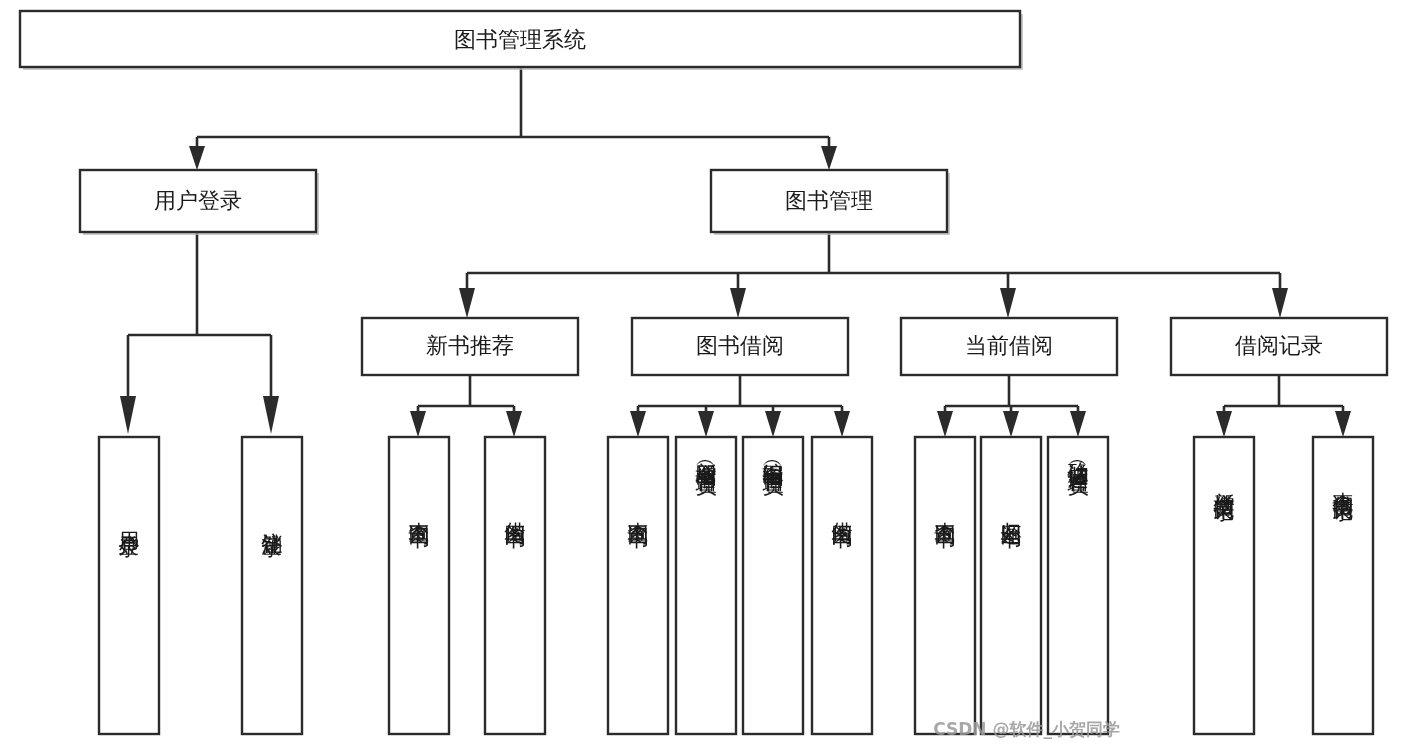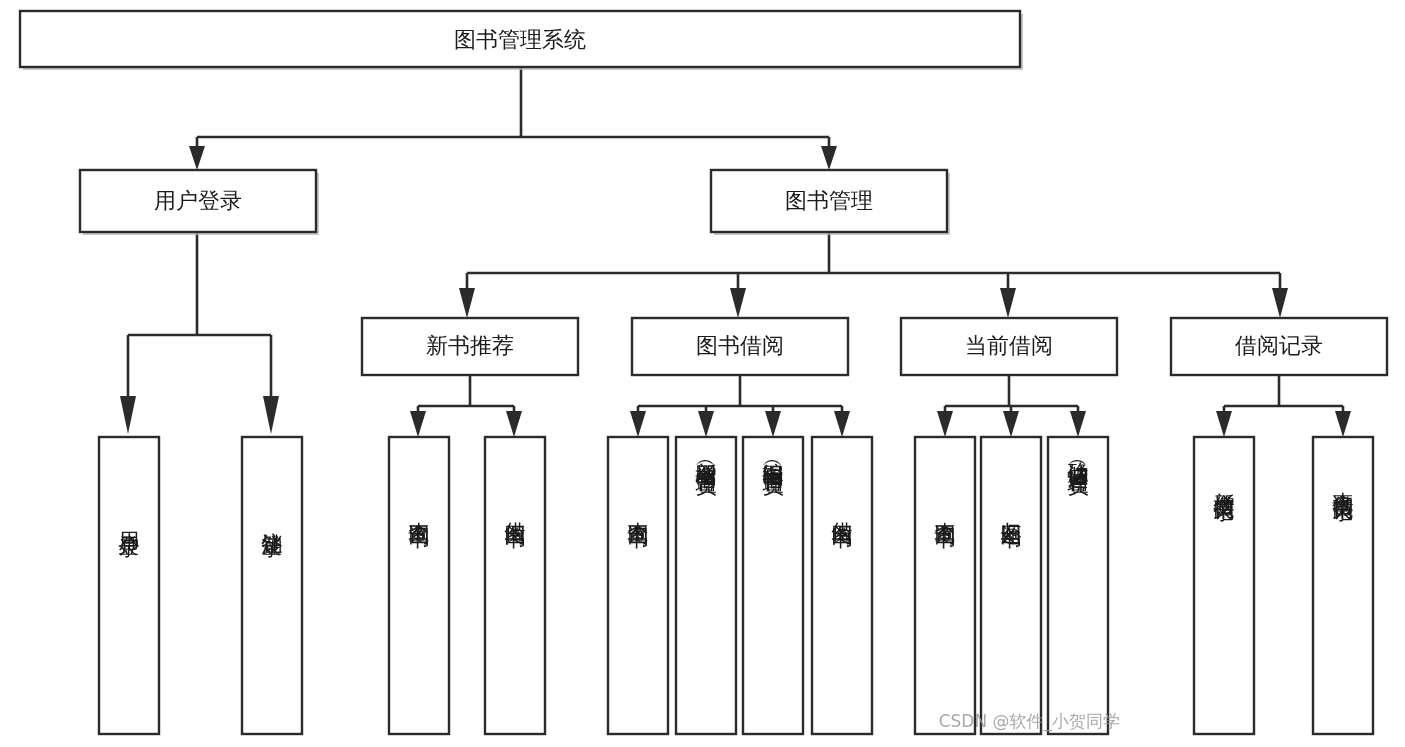--- a/index.html
+++ b/index.html
@@ -67,27 +67,28 @@
     font-family: "DejaVu Sans", "Liberation Sans", sans-serif;
     font-size: 21px;
     line-height: 1.05;
     color: #1a1a1a;
     letter-spacing: 2px;
     white-space: nowrap;
   }
   .watermark {
     position: absolute;
     right: 8px;
-    bottom: 14px;
+    bottom: 6px;
     font-family: "DejaVu Sans", "Liberation Sans", sans-serif;
     font-size: 17px;
     color: #9a9a9a;
     opacity: 0.85;
     white-space: nowrap;
     pointer-events: none;
+    font-weight: bold;
   }
 </style>
 </head>
 <body>
 
 <div id="diagram-root">
 
   <svg class="diagram-canvas" viewBox="0 0 1405 747">
 
     <g>

